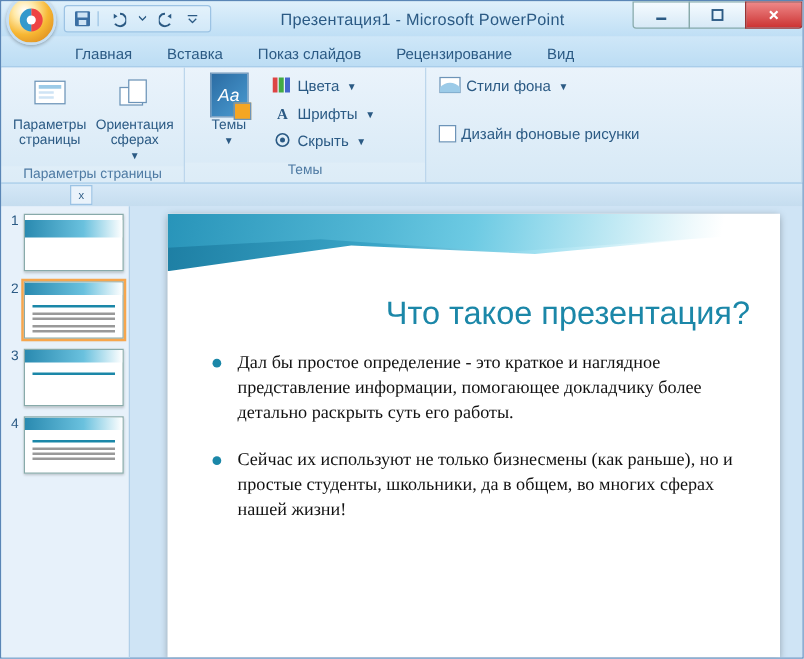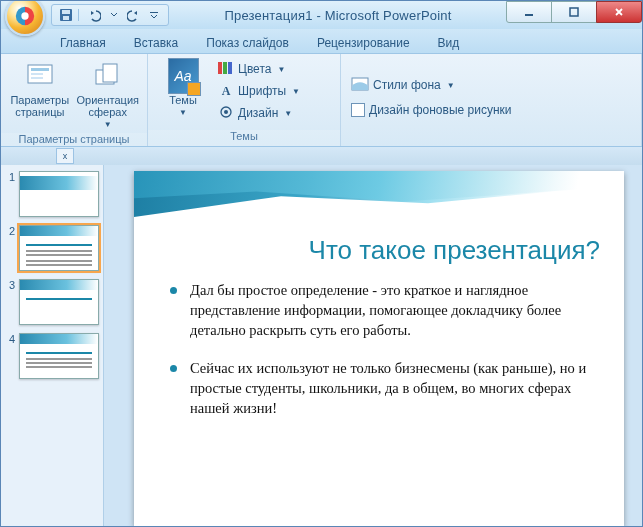--- a/index.html
+++ b/index.html
@@ -183,30 +183,30 @@
           <div class="smallrow">
             <span style="font-family:serif;font-weight:bold;color:#2b5a84;width:16px;text-align:center;">A</span>
             <span>Шрифты</span>
             <span class="dd">▼</span>
           </div>
           <div class="smallrow">
             <span><svg width="16" height="14">
                   <circle cx="8" cy="7" r="5" fill="none" stroke="#2b5a84" stroke-width="1.3"></circle>
                   <circle cx="8" cy="7" r="2" fill="#2b5a84"></circle>
                 </svg></span>
-            <span>Дизайн</span>
+            <span>Скрыть</span>
             <span class="dd">▼</span>
           </div>
         </div>
       </div>
       <div class="group-label">Темы</div>
     </div>
 
     <div class="group" style="flex:1;">
-      <div class="group-body" style="flex-direction:column;gap:3px;padding-top:20px;">
+      <div class="group-body" style="flex-direction:column;gap:16px;padding-top:4px;">
         <div class="smallrow">
           <span><svg width="18" height="14">
                 <rect x="1" y="1" width="16" height="12" fill="#fff" stroke="#6d94b8"></rect>
                 <path d="M1 9c4-5 12-5 16 0v4H1z" fill="#9ccbe8"></path>
               </svg></span>
           <span>Стили фона</span>
           <span class="dd">▼</span>
         </div>
         <div class="smallrow">
           <span class="chk"></span>

